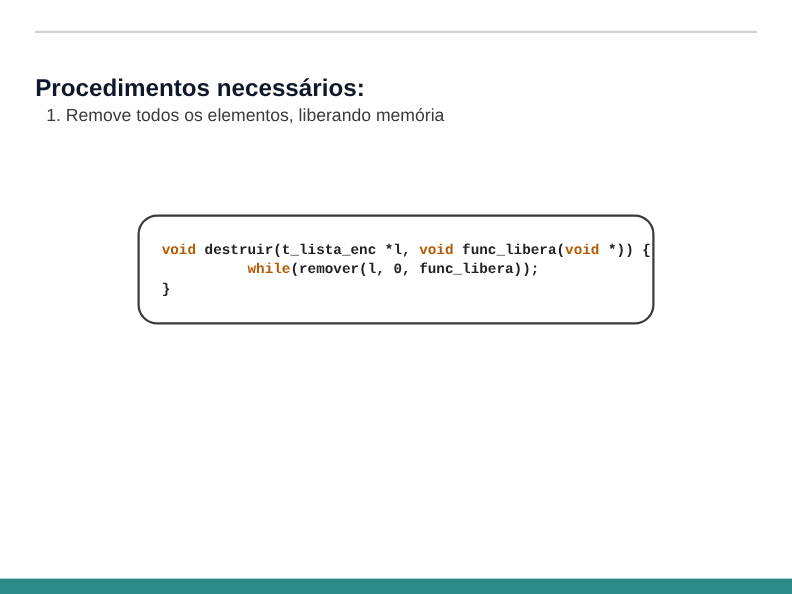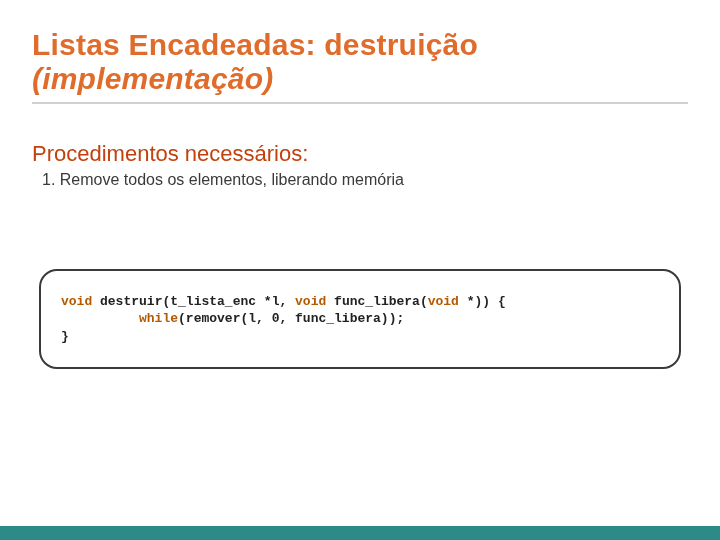--- a/index.html
+++ b/index.html
@@ -29,35 +29,35 @@
     font-weight: 700;
   }
   .rule {
     height: 2px;
     background: #d0d0d0;
     width: 100%;
     margin-bottom: 18px;
   }
   .subheading {
     font-size: 22px;
-    font-weight: 400;
-    color: #c2410c;
+    font-weight: 700;
+    color: #0f172a;
     margin-bottom: 2px;
     margin-top: 37px;
   }
   .item {
     font-size: 16px;
     color: #3a3a3a;
     line-height: 1.35;
     padding-left: 10px;
     font-weight: 400;
   }
   .codebox {
     margin: 78px auto 0 auto;
-    width: 642px;
+    width: 470px;
     border: 2px solid #3a3a3a;
     border-radius: 18px;
     padding: 22px 20px 22px 20px;
     background: #ffffff;
   }
   .code {
     font-family: "Courier New", monospace;
     font-size: 13px;
     font-weight: bold;
     color: #222;
@@ -72,23 +72,20 @@
     width: 720px;
     height: 14px;
     background: #2C8B88;
   }
 </style>
 </head>
 <body>
 
 <div class="slide">
 
-  <h1 class="heading">
-    <span>Listas Encadeadas: destruição </span><span class="impl">(implementação)</span>
-  </h1>
 
   <div class="rule"></div>
 
   <div class="subheading">Procedimentos necessários:</div>
   <div class="item">1. Remove todos os elementos, liberando memória</div>
 
   <div class="codebox">
     <div class="code"><span class="kw">void</span><span> destruir(t_lista_enc *l, </span><span class="kw">void</span><span> func_libera(</span><span class="kw">void</span><span> *)) {</span>
 <span>          </span><span class="kw">while</span><span>(remover(l, 0, func_libera));</span>
 <span>}</span></div>

